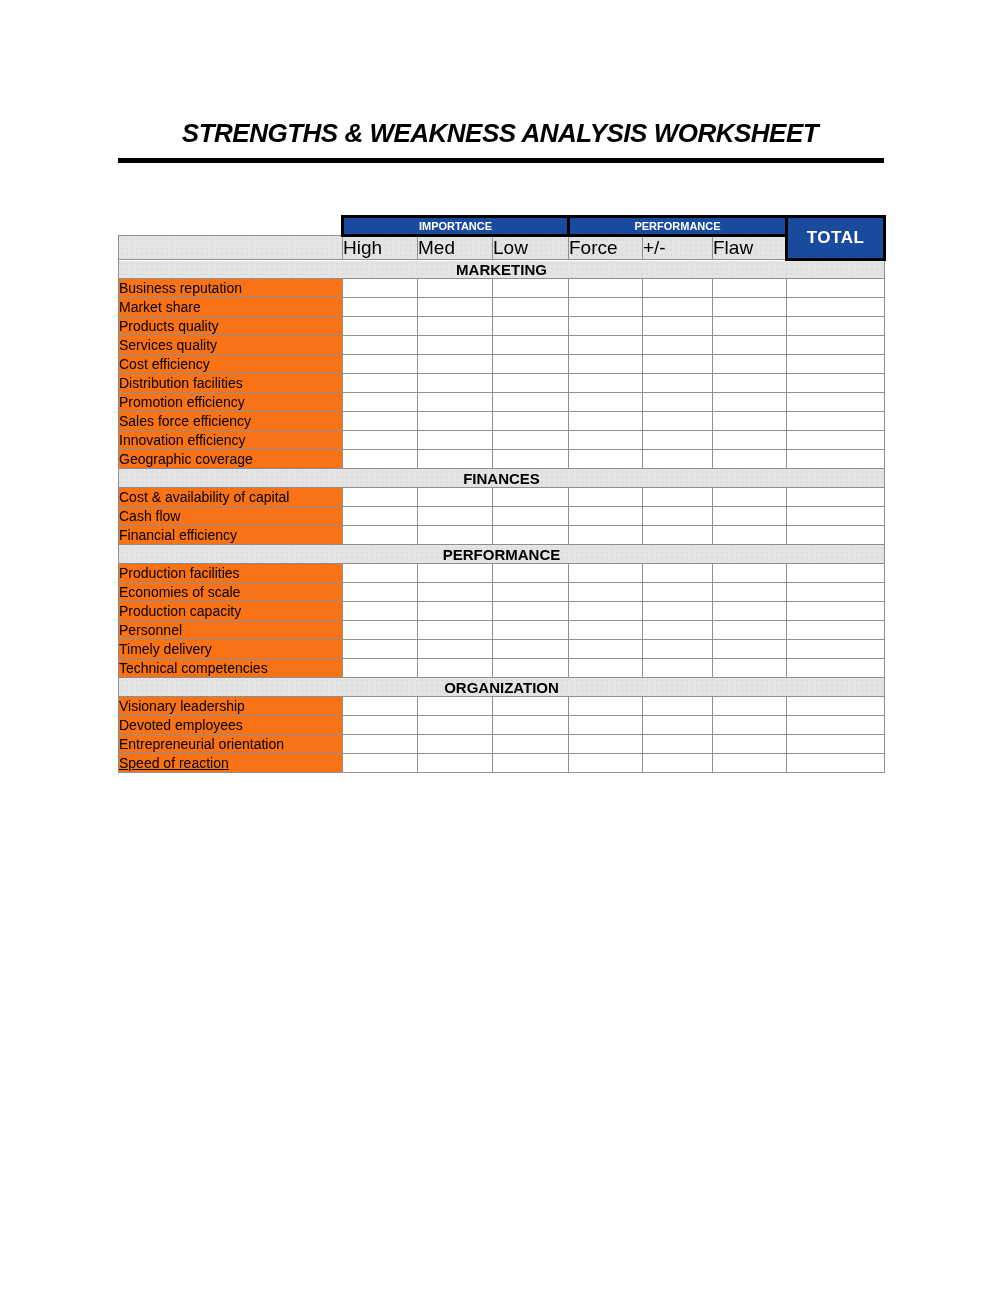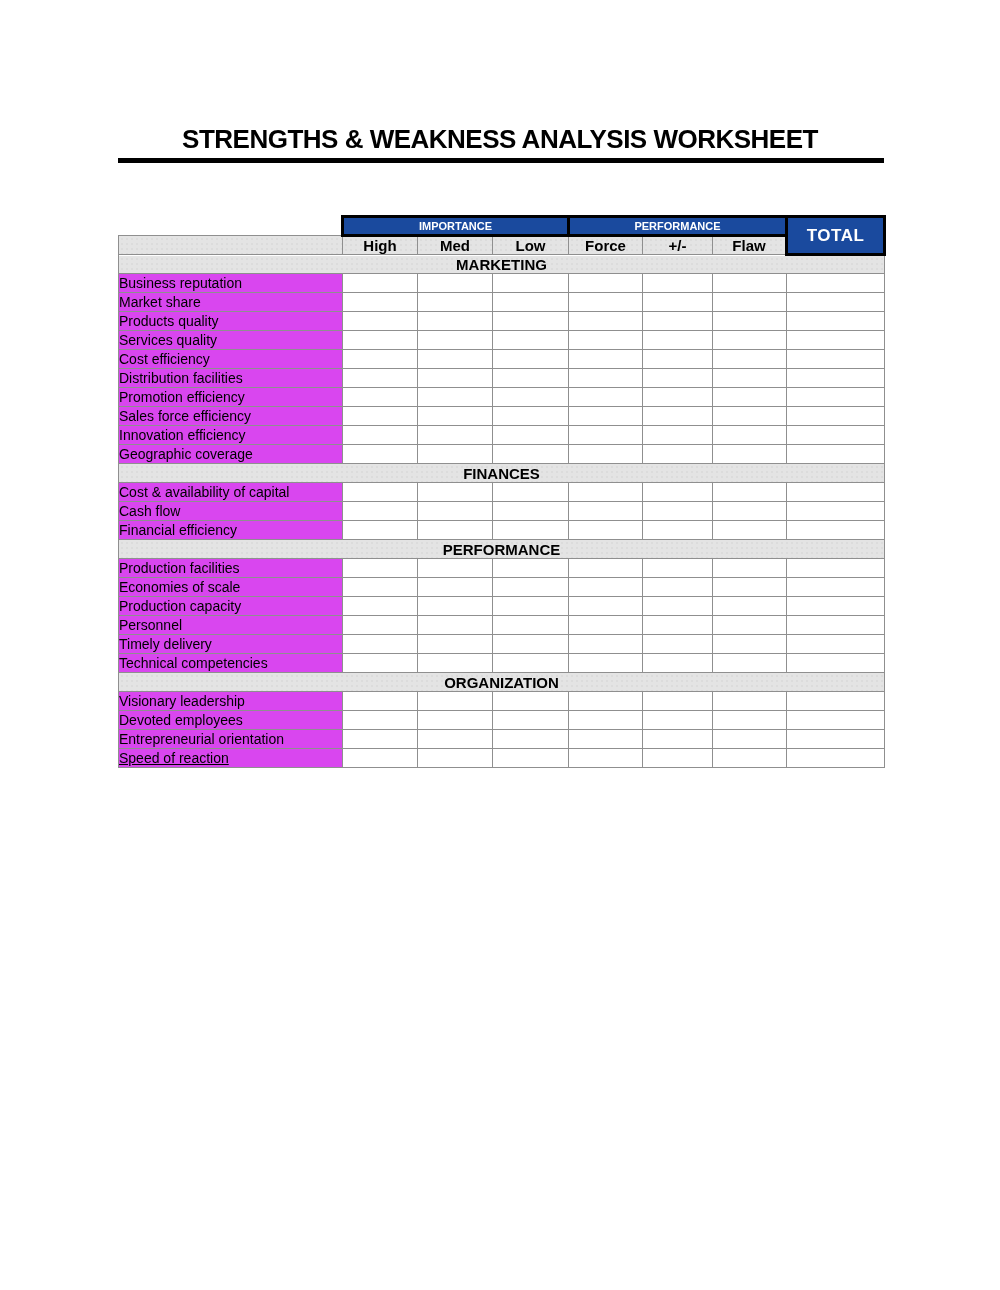--- a/index.html
+++ b/index.html
@@ -10,27 +10,28 @@
     color: #000;
   }
   .page {
     position: relative;
     width: 1000px; height: 1290px;
     background: #ffffff;
     overflow: hidden;
   }
   .doc-title {
     position: absolute;
-    top: 124px; left: 0;
+    top: 118px; left: 0;
     width: 100%;
     text-align: center;
     font-size: 26px;
     font-weight: bold;
     letter-spacing: -0.5px;
     color: #000;
+    font-style: italic;
   }
   .title-rule {
     position: absolute;
     top: 158px; left: 118px;
     width: 766px; height: 5px;
     background: #000;
   }
   table.worksheet {
     position: absolute;
     top: 215px; left: 118px;
@@ -71,44 +72,43 @@
   .total-head {
     font-size: 17px;
     letter-spacing: 0.5px;
   }
   .grayfill {
     background-color: #e4e4e4;
     background-image: radial-gradient(circle, #c3c3c3 0.8px, rgba(0,0,0,0) 0.9px);
     background-size: 5px 5px;
   }
   .colhead {
-    font-weight: bold;
-    text-align: center;
+    font-weight: normal;
     height: 21px;
     border-top: 3px solid #000;
     border-bottom: 3px solid #000;
-    font-size: 15px;
+    font-size: 19px;
   }
   .section-cell {
     font-weight: bold;
     text-align: center;
     padding-left: 7px;
     height: 21px;
     font-size: 15px;
     border-top: 3px solid #000;
     border-bottom: 3px solid #000;
     border-left: 3px solid #000;
     border-right: 3px solid #000;
   }
   .lbl {
     text-align: left;
     padding-left: 7px;
     border-left: 3px solid #000;
     border-right: 3px solid #000;
-    background: #d946ef;
+    background: #f97316;
   }
   
   .bL3 { border-left: 3px solid #000; }
   .bR3 { border-right: 3px solid #000; }
   .bB3 { border-bottom: 3px solid #000; text-decoration: underline; }
 </style>
 </head>
 <body>
 
 <div class="page">

